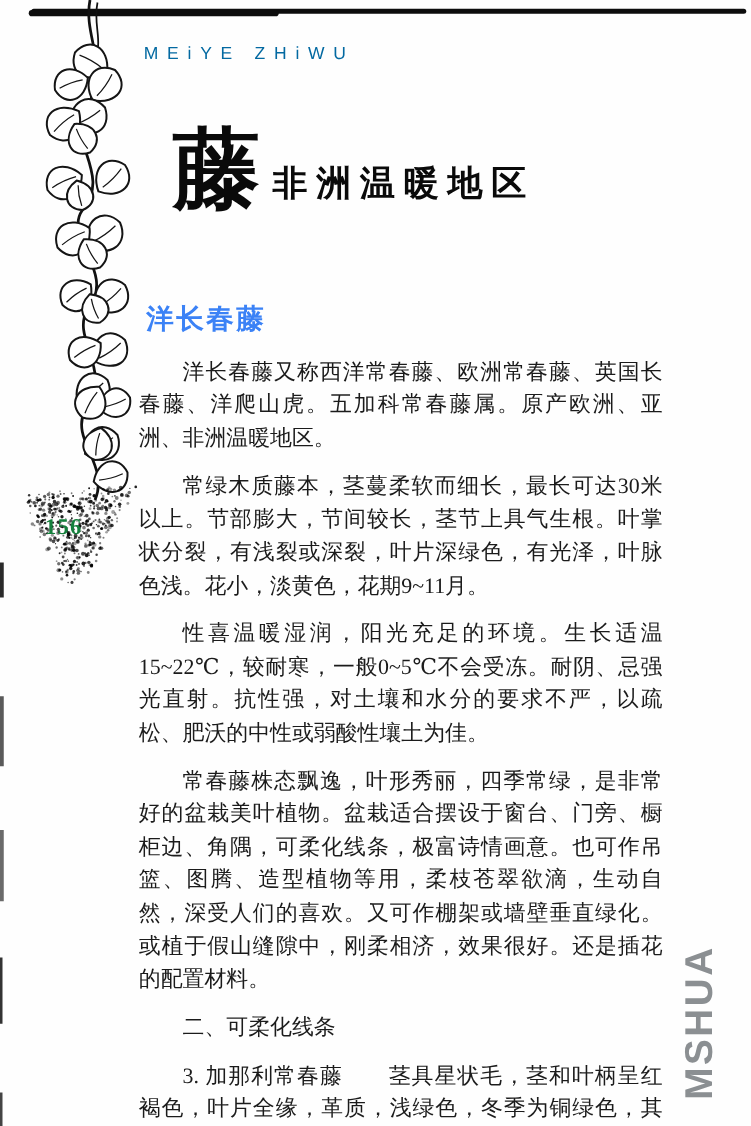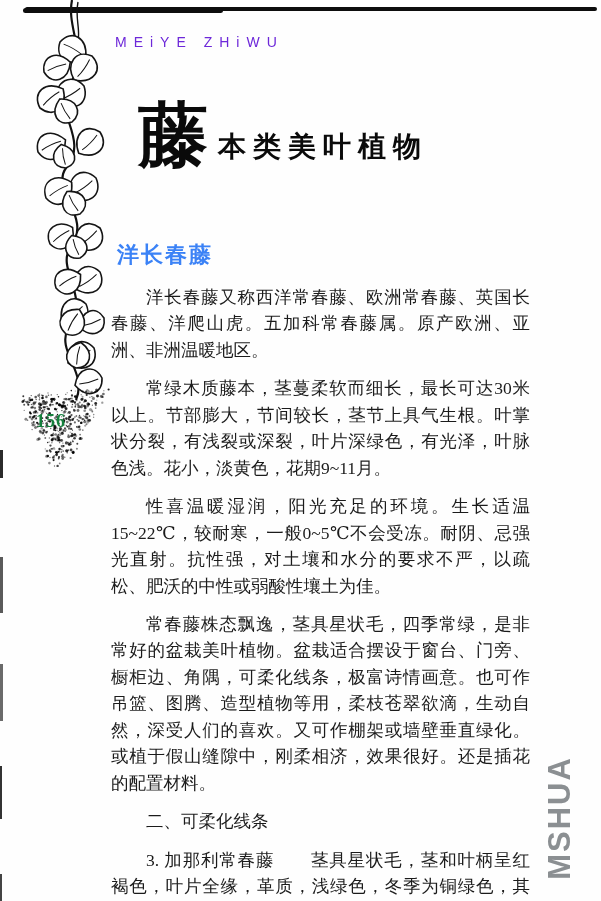--- a/index.html
+++ b/index.html
@@ -20,21 +20,21 @@
   }
   .top-rule:before{
     content:"";position:absolute;left:-2px;top:1px;width:200px;height:5px;
     background:#0d0d0d;border-radius:3px;
   }
 
   
   .header-text{
     position:absolute;left:115px;top:34px;
     font-family:"Liberation Sans","DejaVu Sans",sans-serif;
-    font-size:14px;letter-spacing:7px;color:#6d28d9;font-weight:500;
+    font-size:14px;letter-spacing:7px;color:#0369a1;font-weight:500;
     white-space:nowrap;
   }
 
   
   .chapter{position:absolute;left:138px;top:98px;display:flex;align-items:flex-end;}
   .chapter-big{
     font-family:"Liberation Sans","DejaVu Sans",sans-serif;
     font-weight:900;font-size:70px;line-height:74px;color:#0a0a0a;
   }
   .chapter-rest{
@@ -91,21 +91,21 @@
 <body>
 
 <div class="page">
 
   <div class="top-rule"></div>
 
   <div class="header-text">MEiYE ZHiWU</div>
 
   <div class="chapter">
     <span class="chapter-big">藤</span>
-    <span class="chapter-rest">本类美叶植物</span>
+    <span class="chapter-rest">非洲温暖地区</span>
   </div>
 
   <svg class="vine" id="vine-svg" width="120" height="410" viewBox="0 0 120 410">
       <path d="M64 0 C 58 30, 82 55, 60 88 C 45 112, 82 140, 58 168 C 42 190, 86 218, 62 248 C 48 270, 84 298, 60 328 C 48 352, 80 372, 68 400" fill="none" stroke="#111" stroke-width="2.2"></path>
       <path d="M70 2 C 66 22, 76 34, 66 50" fill="none" stroke="#111" stroke-width="1.4"></path>
       <g transform="translate(52 42) rotate(-60)">
         <path d="M0 0 C 17.4 3.5999999999999996, 17.747999999999998 21.599999999999998, -0.44577868538908655 30 C -17.747999999999998 21.599999999999998, -17.4 3.5999999999999996, 0 0 Z" fill="#fff" stroke="#151515" stroke-width="1.6"></path>
         <path d="M0 4.2 Q 1.7999999999999998 15 0 25.2" fill="none" stroke="#151515" stroke-width="1"></path>
       </g>
       <g transform="translate(84 56) rotate(35)">
@@ -632,21 +632,21 @@
     </svg>
 
   <div class="page-number">156</div>
 
   <div class="section-title">洋长春藤</div>
 
   <div class="bodytext">
     <p>洋长春藤又称西洋常春藤、欧洲常春藤、英国长春藤、洋爬山虎。五加科常春藤属。原产欧洲、亚洲、非洲温暖地区。</p>
     <p>常绿木质藤本，茎蔓柔软而细长，最长可达30米以上。节部膨大，节间较长，茎节上具气生根。叶掌状分裂，有浅裂或深裂，叶片深绿色，有光泽，叶脉色浅。花小，淡黄色，花期9~11月。</p>
     <p>性喜温暖湿润，阳光充足的环境。生长适温15~22℃，较耐寒，一般0~5℃不会受冻。耐阴、忌强光直射。抗性强，对土壤和水分的要求不严，以疏松、肥沃的中性或弱酸性壤土为佳。</p>
-    <p>常春藤株态飘逸，茎具星状毛，四季常绿，是非常好的盆栽美叶植物。盆栽适合摆设于窗台、门旁、橱柜边、角隅，可柔化线条，极富诗情画意。也可作吊篮、图腾、造型植物等用，柔枝苍翠欲滴，生动自然，深受人们的喜欢。又可作棚架或墙壁垂直绿化。或植于假山缝隙中，刚柔相济，效果很好。还是插花的配置材料。</p>
+    <p>常春藤株态飘逸，叶形秀丽，四季常绿，是非常好的盆栽美叶植物。盆栽适合摆设于窗台、门旁、橱柜边、角隅，可柔化线条，极富诗情画意。也可作吊篮、图腾、造型植物等用，柔枝苍翠欲滴，生动自然，深受人们的喜欢。又可作棚架或墙壁垂直绿化。或植于假山缝隙中，刚柔相济，效果很好。还是插花的配置材料。</p>
     <p>二、可柔化线条</p>
     <p>3. 加那利常春藤　　茎具星状毛，茎和叶柄呈红褐色，叶片全缘，革质，浅绿色，冬季为铜绿色，其常见的栽培种有：斑叶加那利常藤，叶面具黄色或白色不规则的斑纹；银边加那利常春藤，叶边缘具白色不规则的斑纹。</p>
   </div>
 
   <div class="watermark">
     <span>MSHUA</span>
   </div>
 
   <div class="edge-mark em1"></div>
   <div class="edge-mark em2"></div>

